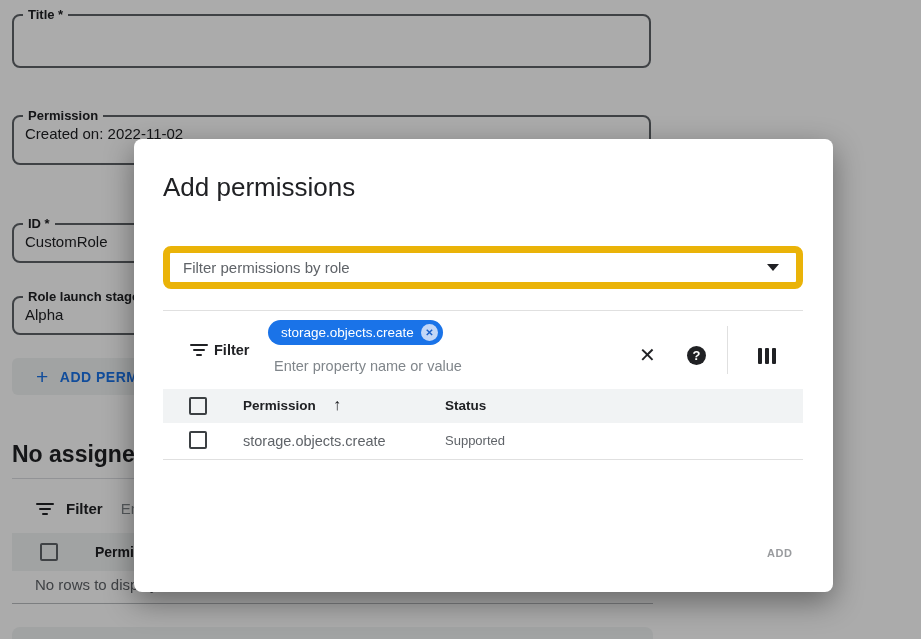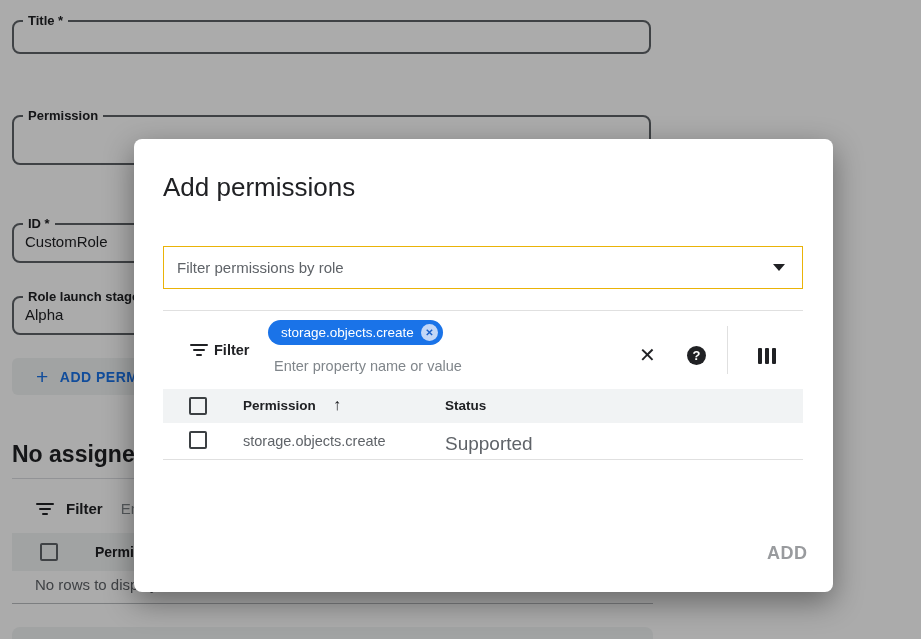--- a/index.html
+++ b/index.html
@@ -7,21 +7,21 @@
   body { font-family: "Liberation Sans", sans-serif; background:#fff; }
   .page { position:relative; width:921px; height:639px; overflow:hidden; background:#fff; }
 
   
   .bg-layer { position:absolute; inset:0; z-index:1; }
   .mfield { position:absolute; border:2px solid #5f6368; border-radius:8px; background:#fff; }
   .mlabel { position:absolute; top:-9px; left:9px; background:#fff; padding:0 5px;
             font-size:13px; font-weight:bold; color:#202124; white-space:nowrap; }
   .mvalue { padding:8px 11px 0 11px; font-size:15px; color:#202124; white-space:nowrap; overflow:hidden; }
 
-  .f-title { left:12px; top:20px;  width:639px; height:34px; }
+  .f-title { left:12px; top:14px;  width:639px; height:54px; }
   .f-desc  { left:12px; top:115px; width:639px; height:50px; }
   .f-id    { left:12px; top:223px; width:639px; height:40px; }
   .f-stage { left:12px; top:296px; width:639px; height:39px; }
 
   .char-counter { position:absolute; left:12px; top:64px; width:628px; text-align:right;
                   font-size:14px; color:#5f6368; }
 
   .add-perm-btn { position:absolute; left:12px; top:358px; width:230px; height:37px;
                   background:#f1f3f4; border-radius:6px; display:flex; align-items:center;
                   padding-left:24px; gap:11px; color:#1a73e8; font-size:14px; font-weight:bold;
@@ -57,21 +57,21 @@
   
   .scrim { position:absolute; inset:0; background:rgba(0,0,0,0.33); z-index:5; }
 
   
   .modal { position:absolute; left:134px; top:139px; width:699px; height:453px; background:#fff;
            border-radius:8px; box-shadow:0 10px 30px rgba(0,0,0,.4); z-index:10; }
   .modal-title { position:absolute; left:29px; top:33px; font-size:26px; font-weight:400;
                  color:#202124; }
 
   .combo { position:absolute; left:29px; top:107px; width:640px; height:43px;
-           border:1px solid #eab308; border-radius:0; display:flex; align-items:center;
+           border:7px solid #eab308; border-radius:8px; display:flex; align-items:center;
            padding:0 17px 0 13px; cursor:pointer; }
   .combo .ph { font-size:15px; color:#5f6368; }
   .caret-down { margin-left:auto; width:0; height:0; border-left:6px solid transparent;
                 border-right:6px solid transparent; border-top:7px solid #202124; }
 
   .toolbar { position:absolute; left:29px; top:171px; width:640px; height:79px;
              border-top:1px solid #e0e0e0; }
   .toolbar .filter-icon { position:absolute; left:27px; top:33px; }
   .toolbar .flabel { position:absolute; left:51px; top:31px; font-size:14.5px; font-weight:bold; color:#202124; }
   .chip { position:absolute; left:105px; top:9px; height:25px; display:inline-flex; align-items:center;
@@ -93,43 +93,44 @@
   .mtable-head { position:absolute; left:29px; top:250px; width:640px; height:34px; background:#f1f3f4; }
   .mtable-head .checkbox { position:absolute; left:26px; top:8px; }
   .mtable-head .col1 { position:absolute; left:80px; top:9px; font-size:13.5px; font-weight:bold; color:#202124; }
   .sort-arrow { position:absolute; left:170px; top:7px; font-size:16px; font-weight:bold; color:#202124; cursor:pointer; }
   .mtable-head .col2 { position:absolute; left:282px; top:9px; font-size:13.5px; font-weight:bold; color:#202124; }
 
   .mtable-row { position:absolute; left:29px; top:284px; width:640px; height:37px;
                 border-bottom:1px solid #e0e0e0; }
   .mtable-row .checkbox { position:absolute; left:26px; top:8px; }
   .mtable-row .cell1 { position:absolute; left:80px; top:10px; font-size:14.5px; color:#5f6368; }
-  .mtable-row .cell2 { position:absolute; left:282px; top:10px; font-size:19px; color:#5f6368; }
+  .mtable-row .cell2 { position:absolute; left:282px; top:10px; font-size:13px; color:#5f6368; }
 
   .btn-cancel { position:absolute; left:515px; top:395px; width:93px; height:38px; background:#fff;
                 border:none; border-radius:4px; box-shadow:0 1px 2px rgba(0,0,0,.35), 0 2px 5px rgba(0,0,0,.2);
                 font-family:inherit; font-size:14.5px; font-weight:bold; letter-spacing:.3px;
                 color:#202124; cursor:pointer; }
   .btn-add { position:absolute; left:633px; top:395px; height:38px; background:none; border:none;
-             font-family:inherit; font-size:18px; font-weight:bold; letter-spacing:.5px;
+             font-family:inherit; font-size:11px; font-weight:bold; letter-spacing:.5px;
              color:#999b9e; cursor:default; }
 </style>
 </head>
 <body>
 
 <div class="page">
 
   <div class="bg-layer">
 
     <div class="mfield f-title">
       <span class="mlabel">Title *</span>
     </div>
 
     <div class="mfield f-desc">
       <span class="mlabel">Permission</span>
+      <div class="mvalue">Created on: 2022-11-02</div>
     </div>
 
     <div class="mfield f-id">
       <span class="mlabel">ID *</span>
       <div class="mvalue">CustomRole</div>
     </div>
 
     <div class="mfield f-stage">
       <span class="mlabel">Role launch stage</span>
       <div class="mvalue">Alpha</div>

